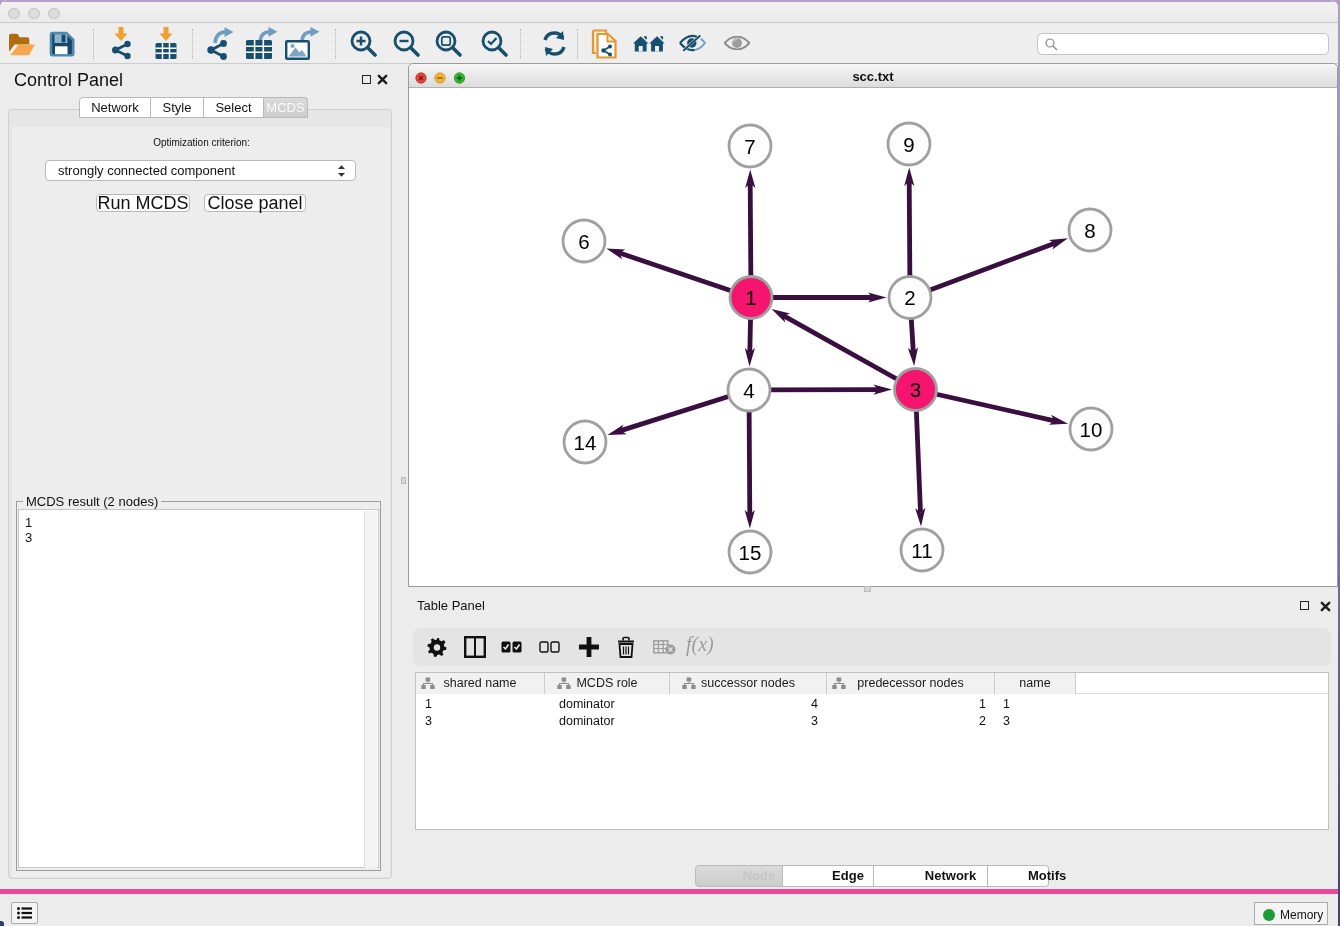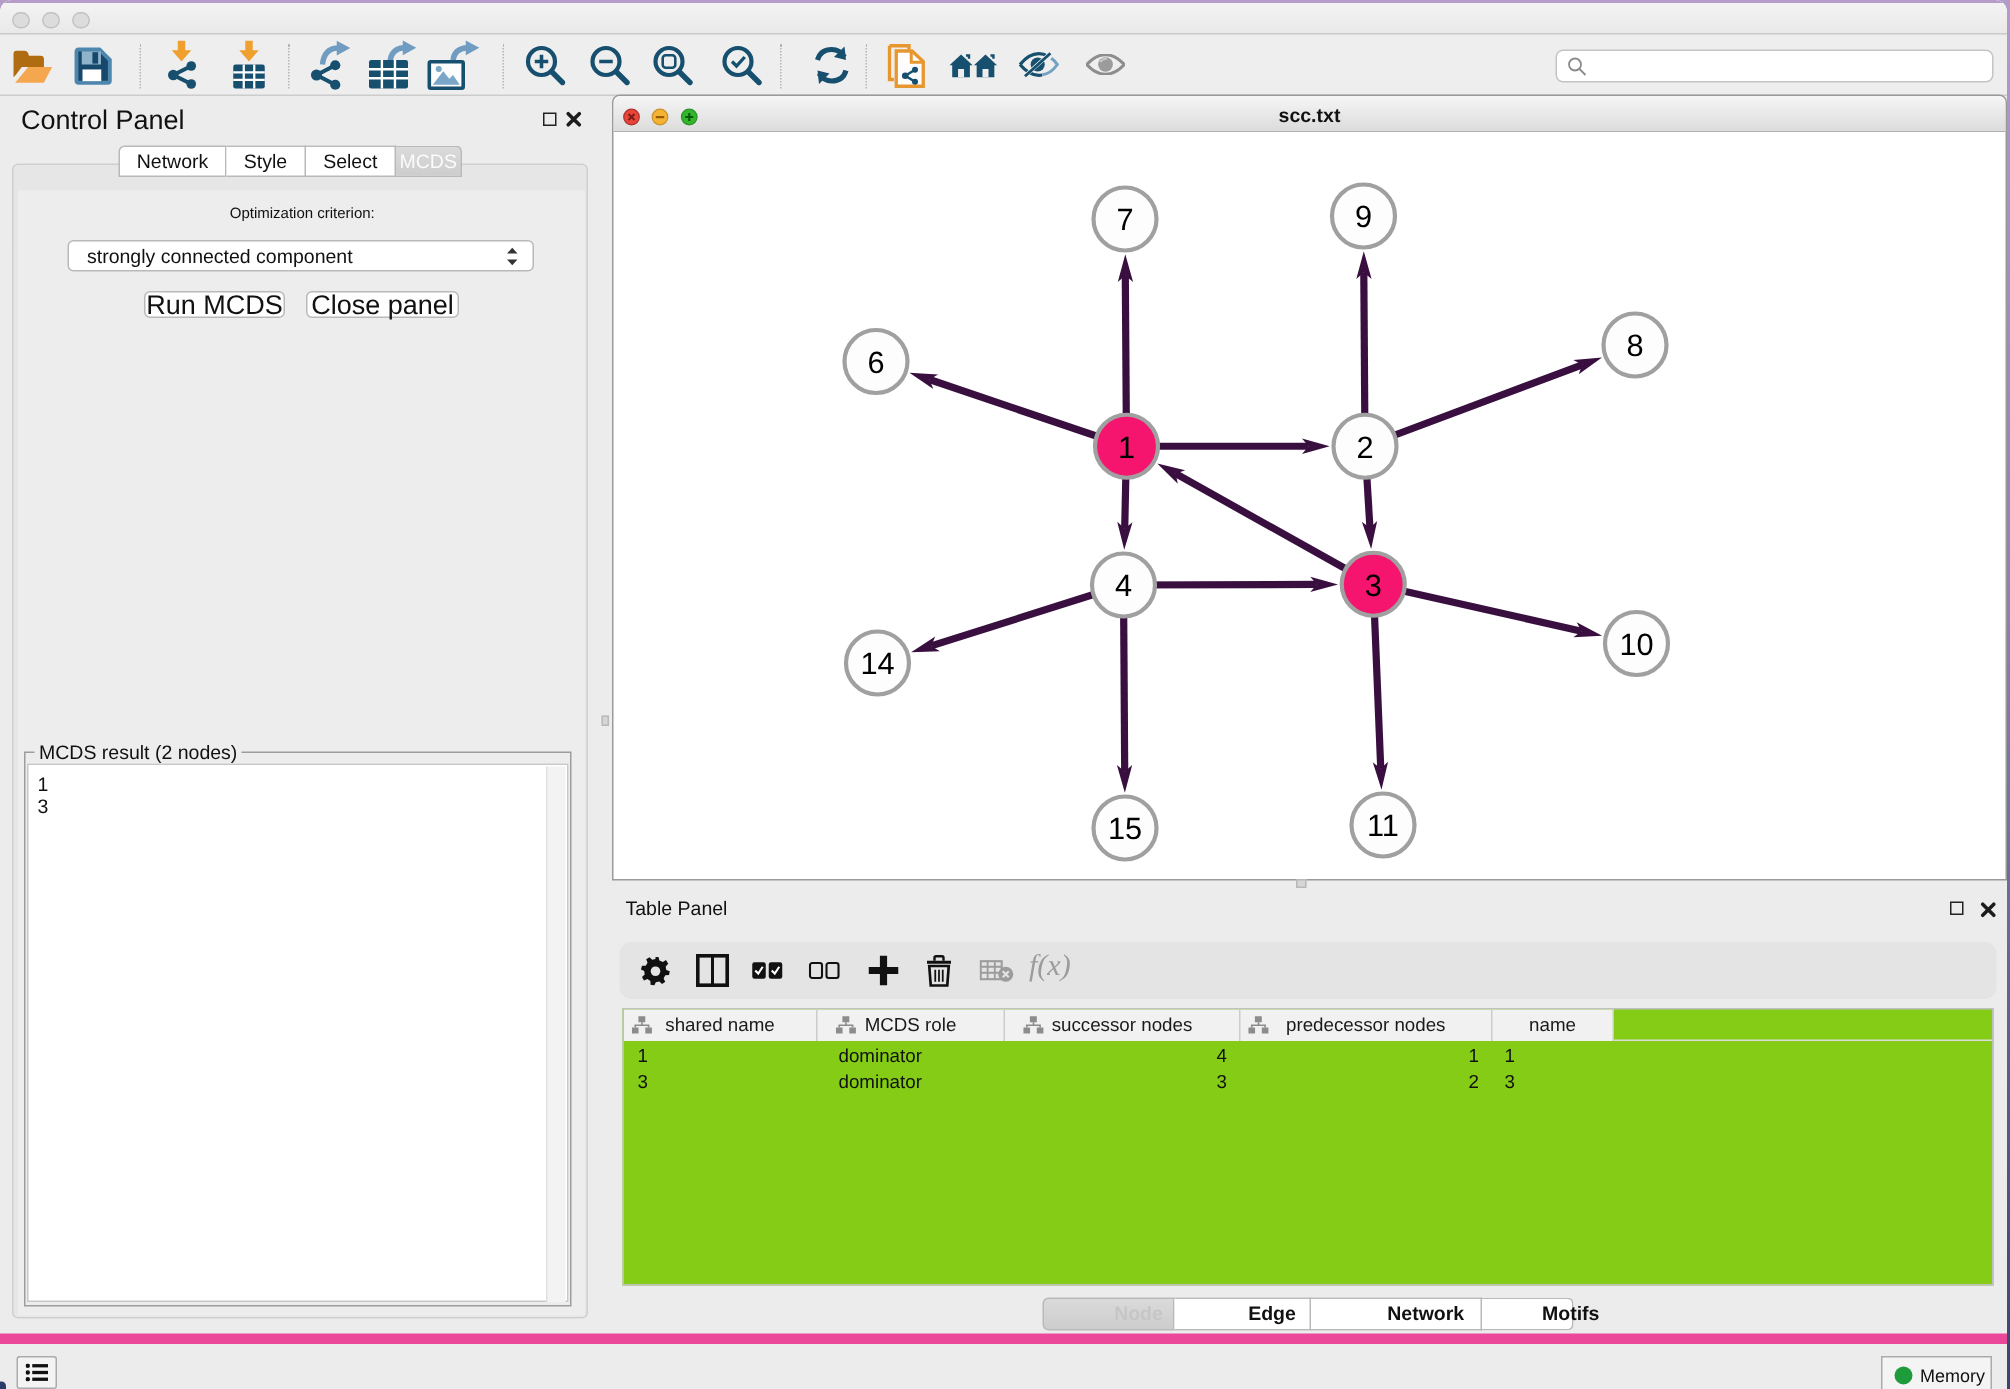--- a/index.html
+++ b/index.html
@@ -28,28 +28,28 @@
 #mcdstext { position:absolute; left:1px; top:7px; width:361px; height:359px; background:#ffffff; border:1px solid #c8c8c8; font-size:13px; color:#111; line-height:15px; padding:5px 0 0 6px; }
 #mcdsscroll { position:absolute; right:1px; top:1px; width:13px; height:357px; background:#f3f3f3; border-left:1px solid #e0e0e0; }
 
 #nw { position:absolute; left:408px; top:63px; width:930px; height:524px; background:#fff; border:1px solid #9a9a9a; border-radius:5px 5px 0 0; }
 #nwtitle { position:absolute; left:0; top:0; width:100%; height:24px; background:linear-gradient(180deg,#f6f6f6,#dcdcdc); border-bottom:1px solid #b0b0b0; border-radius:5px 5px 0 0; }
 #nwtext { position:absolute; top:5px; left:0; width:100%; text-align:center; font-size:13px; color:#111;font-weight:bold; }
 
 #tp { position:absolute; left:408px; top:595px; width:930px; height:294px; background:#ececec; }
 #tphead { position:absolute; left:9px; top:3px; font-size:13px; color:#111; }
 #tptoolbar { position:absolute; left:5px; top:33px; width:918px; height:38px; background:#e4e4e4; border-radius:8px; }
-#tbl { position:absolute; left:7px; top:77px; width:914px; height:185px; background:#84cc16; border:1px solid #c0c0c0; }
+#tbl { position:absolute; left:7px; top:77px; width:914px; height:158px; background:#ffffff; border:1px solid #c0c0c0; }
 #tblhead { position:absolute; left:0; top:0; width:100%; height:21px; border-bottom:1px solid #dcdcdc; }
 #tblheadbg { position:absolute; left:0; top:0; width:660px; height:21px; background:#f1f1f1; }
 .th { position:absolute; top:0; height:21px; border-right:1px solid #cccccc; font-size:12.5px; color:#1a1a1a; text-align:center; line-height:21px; }
 .td { position:absolute; font-size:12.5px; color:#111; }
 .btab { position:absolute; top:270px; height:22px; border:1px solid #b9b9b9; background:#fff; font-size:13px; font-weight:bold; color:#111; text-align:center; line-height:20px;padding-left:40px; }
 
-#status { position:absolute; left:0; top:889px; width:1337.5px; height:37px; background:#ececec; border-top:7px solid #ec4899; }
+#status { position:absolute; left:0; top:889px; width:1337.5px; height:37px; background:#ececec; border-top:5px solid #ec4899; }
 .hicon { position:absolute; top:4px; }
 .grip { position:absolute; background:#d6d6d6; border:1px solid #b9b9b9; }
 
 </style></head>
 <body>
 <svg width="0" height="0" style="position:absolute;">
   <defs>
     <g id="treeic">
       <rect x="4.6" y="0.5" width="4.6" height="4" fill="#8c8c8c"></rect>
       <rect x="0.3" y="8" width="4.4" height="4" fill="#8c8c8c"></rect>

